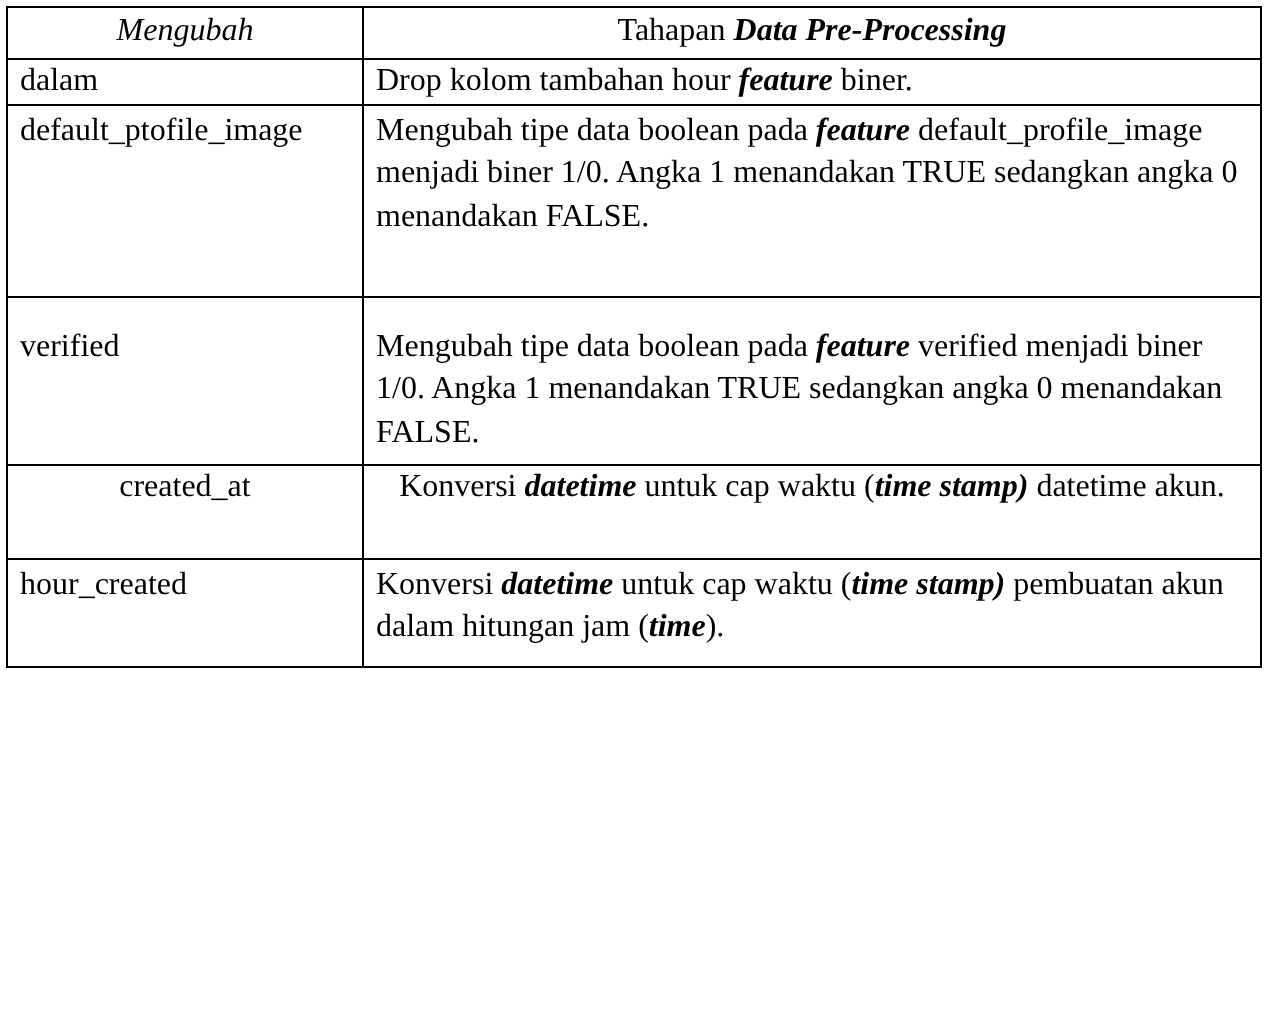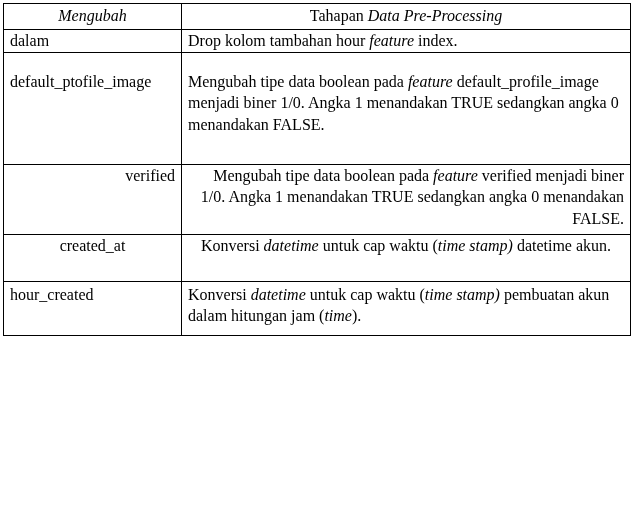--- a/index.html
+++ b/index.html
@@ -32,48 +32,48 @@
       font-weight: normal;
       text-align: left;
     }
     col.c1 { width: 178px; }
     col.c2 { width: 449px; }
     table.pp th {
       text-align: center;
       height: 24px;
       padding-top: 1px;
     }
-    .it { font-style: italic; }
+    .it { font-style: italic; font-weight: bold; }
     tr.r-index td { height: 21px; }
     tr.r-bot td { height: 45px; }
     tr.r-default_profile td { height: 70px; padding-top: 2px; }
-    tr.r-default_ptofile_image td { height: 93px; padding-top: 18px; }
+    tr.r-default_ptofile_image td { height: 93px; padding-top: 2px; }
     tr.r-geo_enabled td { height: 69px; padding-top: 2px; }
-    tr.r-verified td { height: 69px; padding-top: 0; text-align: right; }
+    tr.r-verified td { height: 69px; padding-top: 14px; }
     tr.r-created_at td { height: 46px; padding-top: 0; text-align: center; }
     tr.r-hour_created td { height: 51px; padding-top: 2px; }
   </style>
 </head>
 <body>
 
 <table class="pp">
   <colgroup>
       <col class="c1">
       <col class="c2">
     </colgroup>
   <thead>
     <tr>
       <th class="it">Mengubah</th>
       <th><span>Tahapan </span><span class="it">Data Pre-Processing</span></th>
     </tr>
   </thead>
   <tbody>
     <tr class="r-index">
       <td>dalam</td>
-      <td><span>Drop kolom tambahan hour </span><span class="it">feature</span><span> index.</span></td>
+      <td><span>Drop kolom tambahan hour </span><span class="it">feature</span><span> biner.</span></td>
     </tr>
     <tr class="r-default_ptofile_image">
       <td>default_ptofile_image</td>
       <td><span>Mengubah tipe data boolean pada </span><span class="it">feature</span><span> default_profile_image menjadi biner 1/0. Angka 1 menandakan TRUE sedangkan angka 0 menandakan FALSE.</span></td>
     </tr>
     <tr class="r-verified">
       <td>verified</td>
       <td><span>Mengubah tipe data boolean pada </span><span class="it">feature</span><span> verified menjadi biner 1/0. Angka 1 menandakan TRUE sedangkan angka 0 menandakan FALSE.</span></td>
     </tr>
     <tr class="r-created_at">

